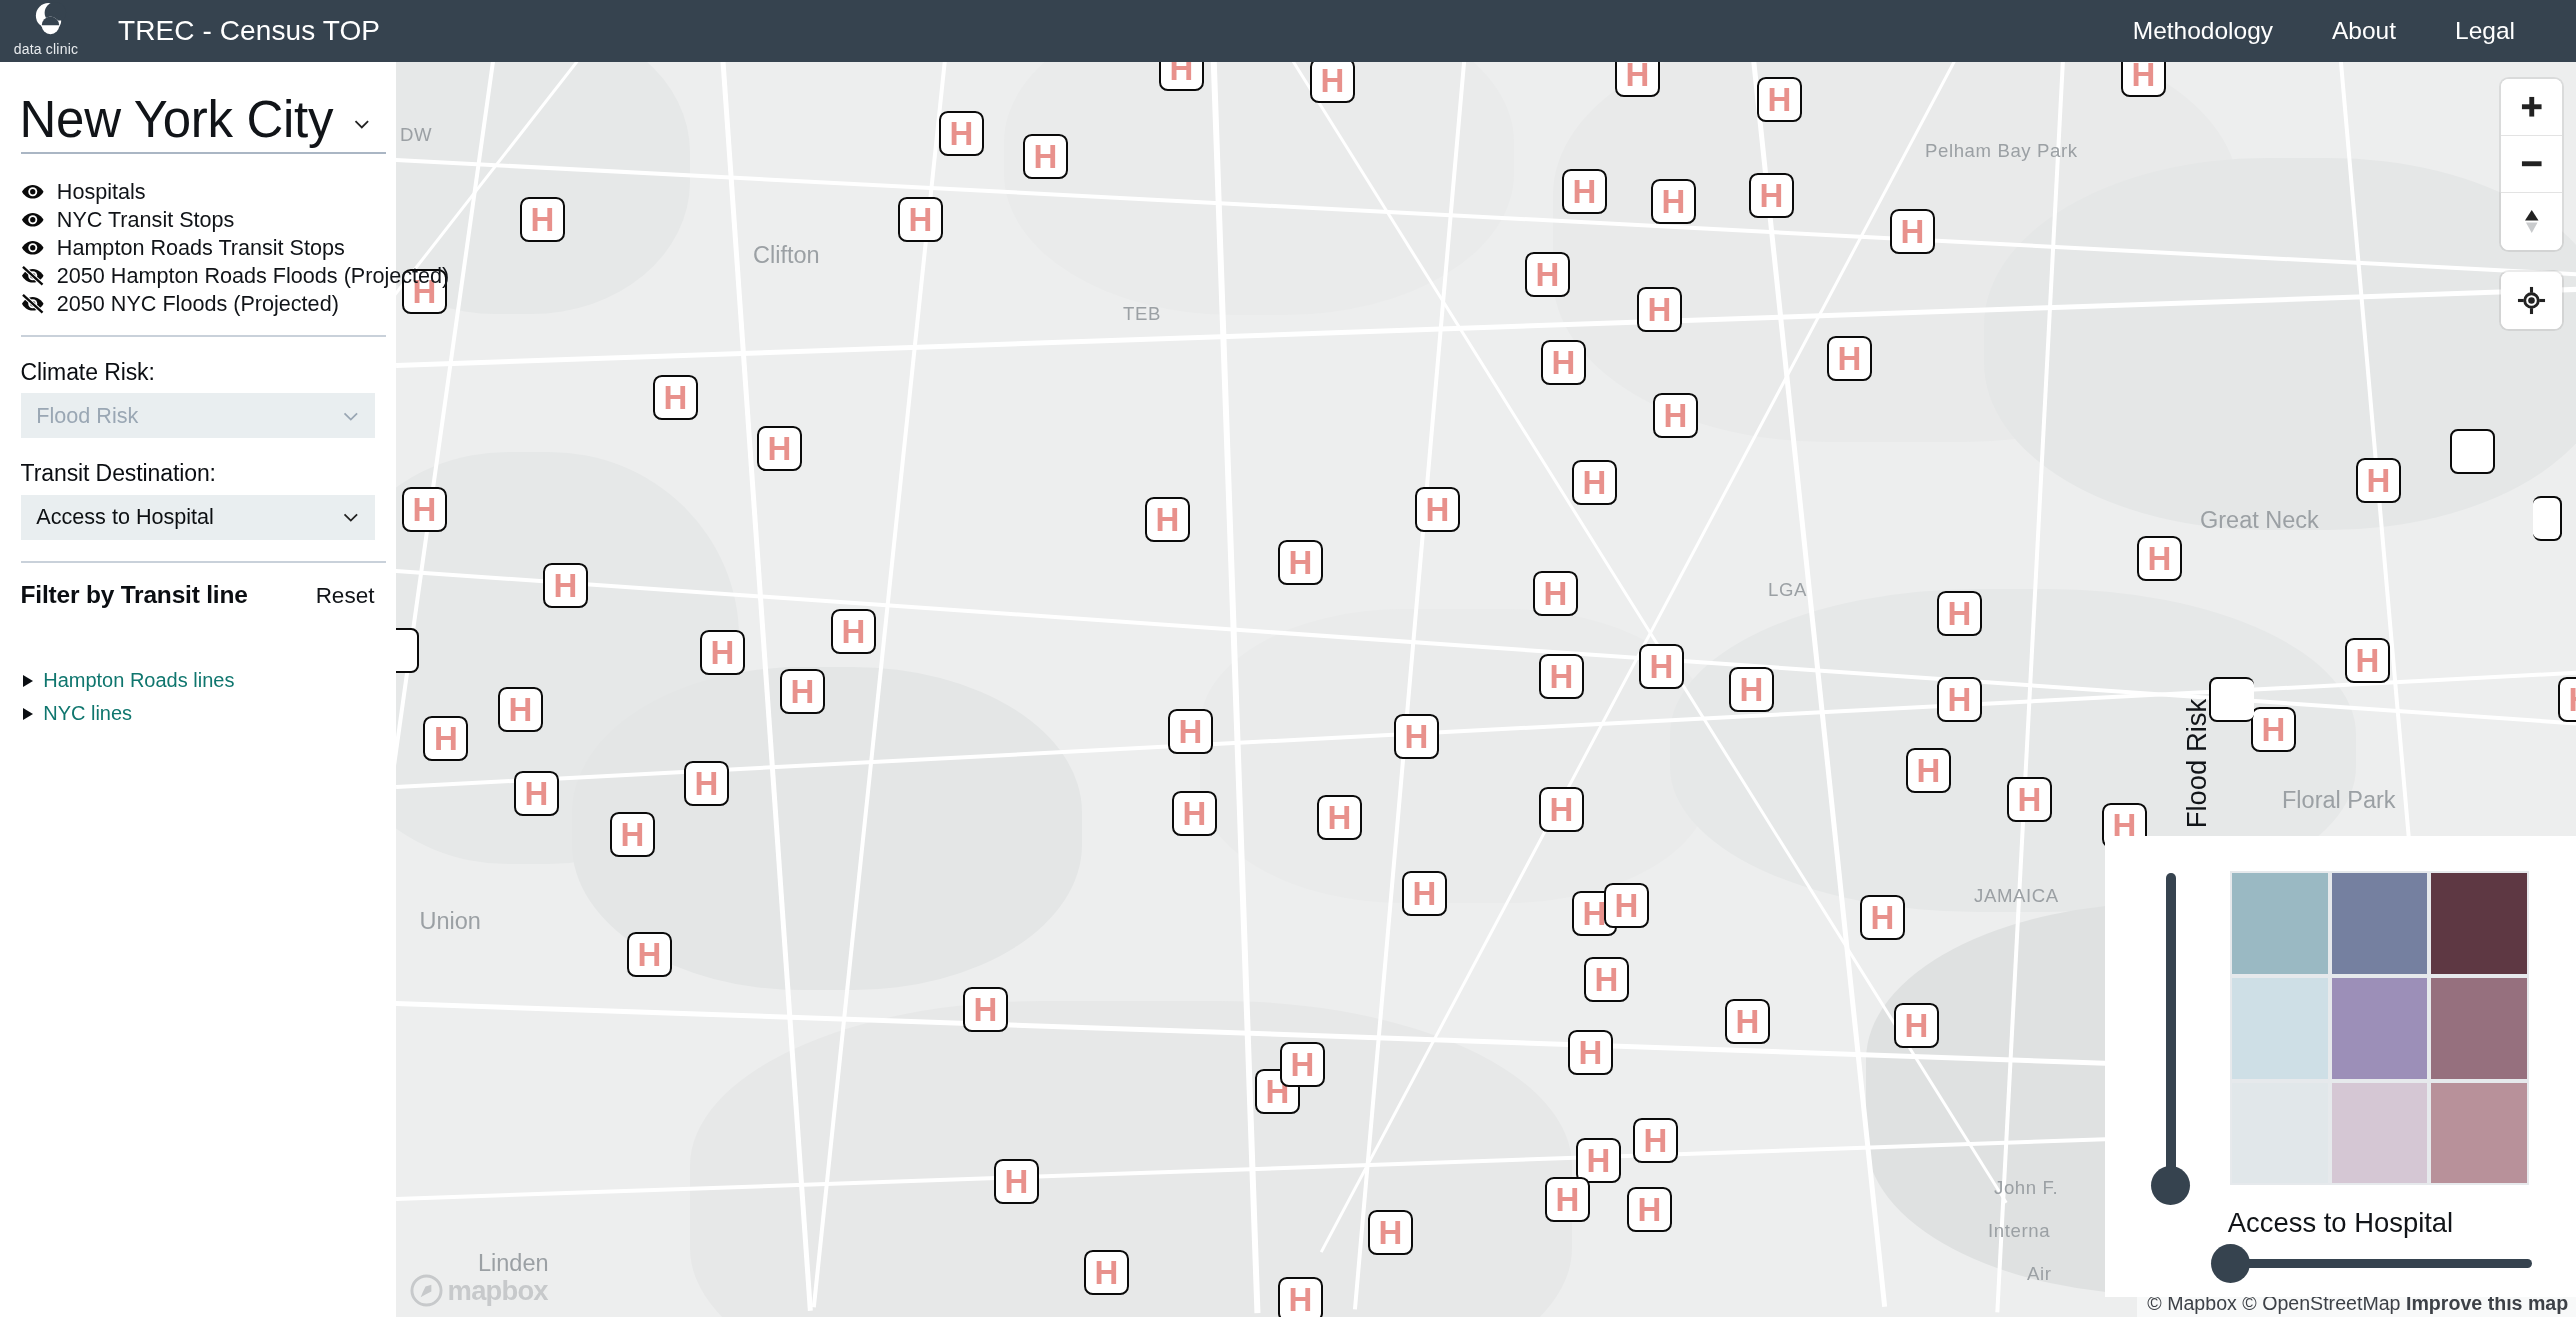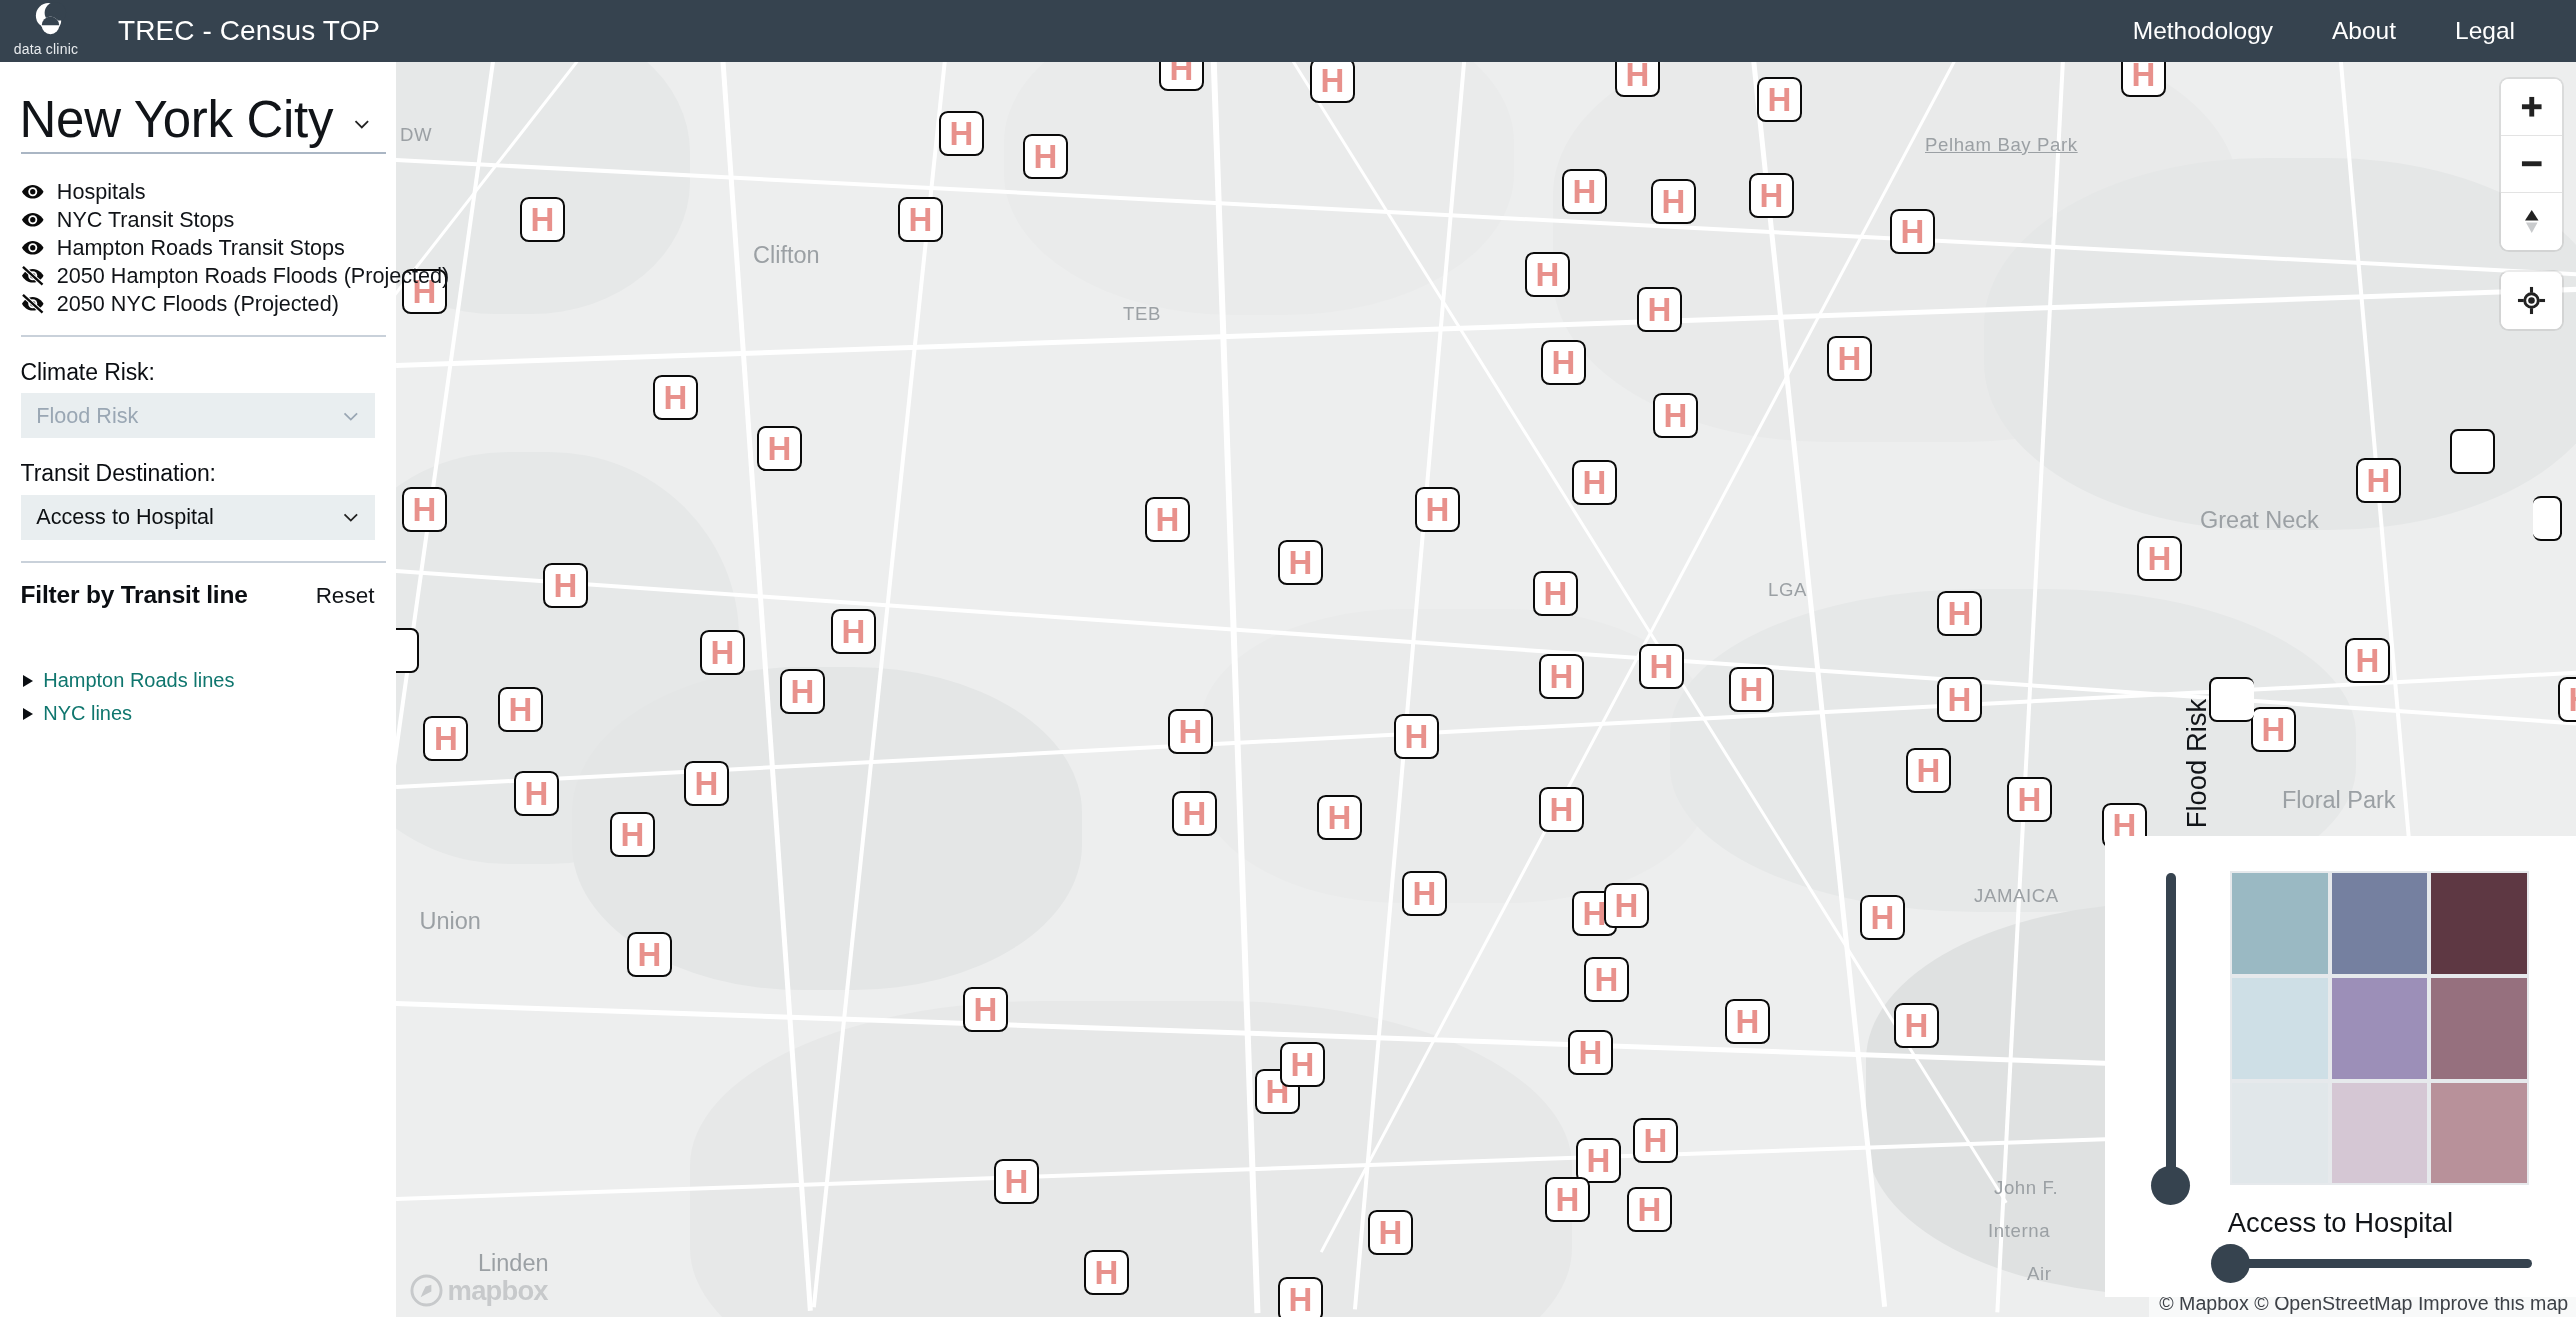--- a/index.html
+++ b/index.html
@@ -238,21 +238,21 @@
     font-size: 27.4px; font-weight: 700; color: #b9bcbe;
     letter-spacing: -0.8px; font-family: "Liberation Sans", sans-serif;
   }
   .attrib {
     position: absolute; right: 0; bottom: 0;
     background: rgba(255,255,255,.62);
     font-size: 19.6px; color: #3d4147;
     padding: 2.9px 7.8px 2px 9.8px; z-index: 21;
     white-space: nowrap;
   }
-  .attrib b { font-weight: 400; }
+  .attrib b { font-weight: 700; }
   .misc-box {
     position: absolute; background: #ffffff;
     border: 2px solid #0a0a0a; border-radius: 7.8px;
   }
 </style>
 </head>
 <body>
 
 <div id="app">
 
@@ -306,21 +306,21 @@
       <div class="road" style="left:0px;top:1157px;width:2254px;height:3.9px;transform:rotate(-2deg);"></div>
       <div class="road" style="left:196px;top:0px;width:2.9px;height:1372px;transform:rotate(38deg);"></div>
       <div class="road" style="left:882px;top:0px;width:2.9px;height:1372px;transform:rotate(-32deg);"></div>
       <div class="road" style="left:1568px;top:0px;width:2.9px;height:1372px;transform:rotate(28deg);"></div>
     </div>
 
     <div id="place-labels">
         <div class="place-label small" style="left: 3.9px; top: 84px;">DW</div>
         <div class="place-label" style="left: 357px; top: 202px;">Clifton</div>
         <div class="place-label small" style="left: 727px; top: 263px;">TEB</div>
-        <div class="place-label small" style="left: 1529px; top: 94px; text-decoration: underline;">Pelham Bay Park</div>
+        <div class="place-label small" style="left: 1529px; top: 100px;">Pelham Bay Park</div>
         <div class="place-label" style="left: 1804px; top: 467px;">Great Neck</div>
         <div class="place-label small" style="left: 1372px; top: 539px;">LGA</div>
         <div class="place-label" style="left: 1886px; top: 747px;">Floral Park</div>
         <div class="place-label" style="left: 23.5px; top: 868px;">Union</div>
         <div class="place-label small" style="left: 1578px; top: 845px;">JAMAICA</div>
         <div class="place-label small" style="left: 1598px; top: 1137px;">John F.</div>
         <div class="place-label small" style="left: 1592px; top: 1180px;">Interna</div>
         <div class="place-label small" style="left: 1631px; top: 1223px;">Air</div>
         <div class="place-label" style="left: 82px; top: 1210px;">Linden</div>
       </div>

